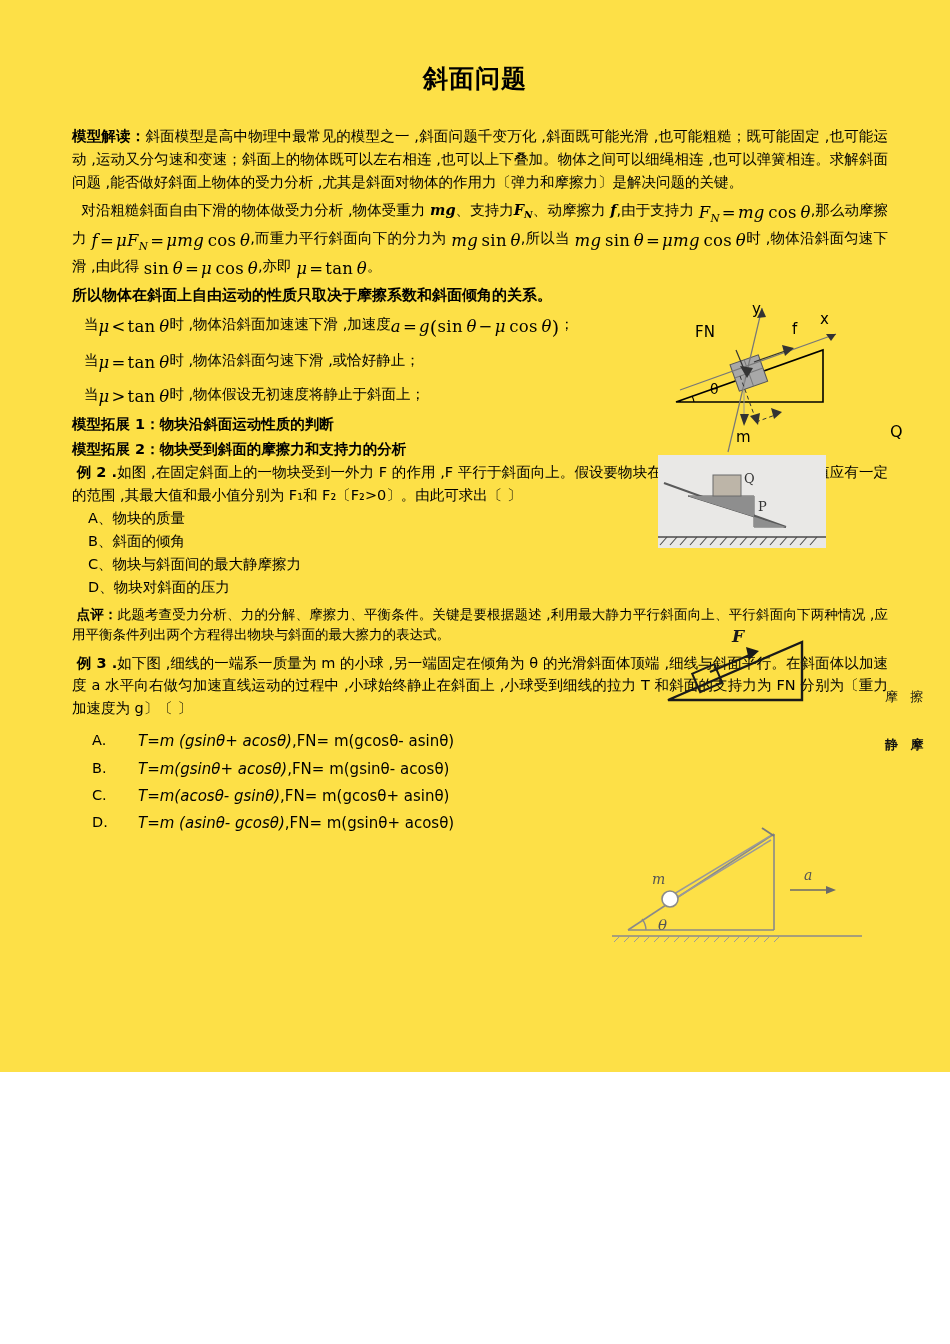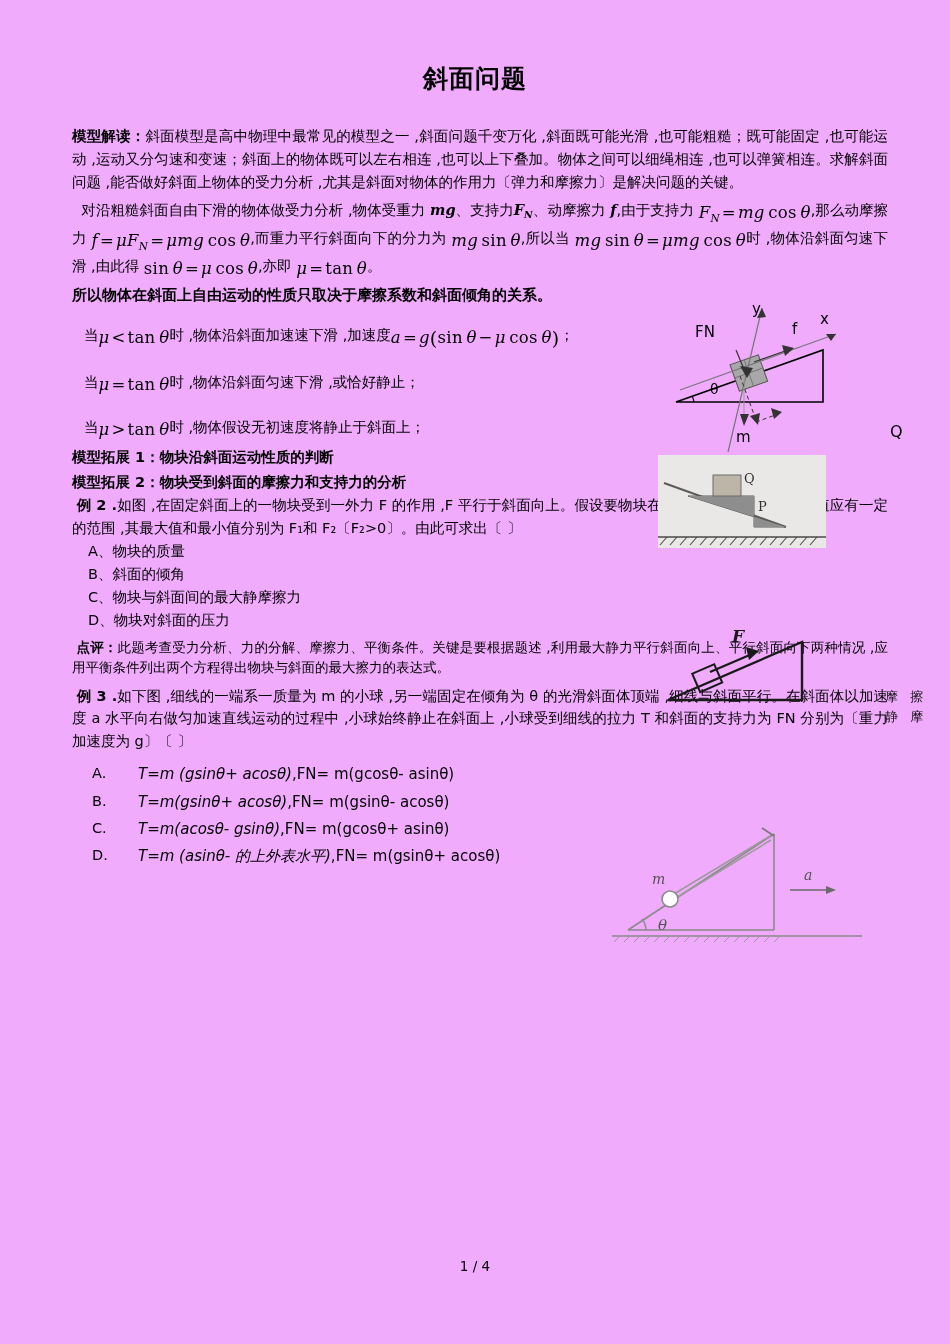--- a/index.html
+++ b/index.html
@@ -7,22 +7,22 @@
     padding: 0;
     background: #ffffff;
   }
   body {
     font-family: "DejaVu Sans", "Liberation Sans", sans-serif;
     color: #000000;
   }
   .page {
     position: relative;
     width: 950px;
-    height: 1344px;
-    background: #f0abfc;
+    height: 1072px;
+    background: #fde047;
     overflow: hidden;
   }
   .content {
     position: absolute;
     left: 62px;
     top: 0;
     width: 826px;
   }
 
   .doc-title {
@@ -75,21 +75,21 @@
   .math .paren { font-style: normal; font-size: 19px; vertical-align: -2px; }
 
   .bold-line {
     font-size: 15px;
     font-weight: bold;
     margin: 4px 0 0 10px;
   }
 
   .cond-line {
     font-size: 14.5px;
-    margin: 19px 0 0 22px;
+    margin: 8px 0 0 22px;
     line-height: 1.5;
   }
 
   .sec-head {
     font-size: 14.5px;
     font-weight: bold;
     margin: 6px 0 0 10px;
   }
 
   .q-block { margin-top: 2px; }
@@ -220,21 +220,21 @@
       <div class="opt-math">
         <span class="letter">B.</span>
         <span class="body"><span class="it">T=m(gsinθ+ acosθ)</span><span>,FN= m(gsinθ- acosθ)</span></span>
       </div>
       <div class="opt-math">
         <span class="letter">C.</span>
         <span class="body"><span class="it">T=m(acosθ- gsinθ)</span><span>,FN= m(gcosθ+ asinθ)</span></span>
       </div>
       <div class="opt-math">
         <span class="letter">D.</span>
-        <span class="body"><span class="it">T=m (asinθ- 的上外表水平)</span><span>,FN= m(gsinθ+ acosθ)</span></span>
+        <span class="body"><span class="it">T=m (asinθ- gcosθ)</span><span>,FN= m(gsinθ+ acosθ)</span></span>
       </div>
     </div>
 
   </div>
 
   <div class="fig" id="fig-fbd">
     <svg width="280" height="175" viewBox="0 0 280 175">
 
       <polygon points="8,110 155,110 155,58" fill="none" stroke="#000" stroke-width="1.6"></polygon>
 
@@ -320,21 +320,21 @@
         <rect x="36" y="56" width="24" height="20" fill="none" stroke="#1a1a1a" stroke-width="2"></rect>
       </g>
 
       <line x1="50" y1="60" x2="92" y2="42" stroke="#1a1a1a" stroke-width="2.2"></line>
       <polygon points="99,39 86,35 89,48" fill="#1a1a1a"></polygon>
       <text x="72" y="30" font-family="DejaVu Serif, serif" font-size="17" font-style="italic" font-weight="bold" fill="#1a1a1a">F</text>
     </svg>
   </div>
 
   <div class="stray" style="left:885px; top:688px;">摩 擦</div>
-  <div class="stray" style="left:885px; top:708px;">静 摩</div>
+  <div class="stray" style="left:885px; top:736px;font-weight:bold;">静 摩</div>
 
   <div class="fig" id="fig-ex3">
     <svg width="250" height="130" viewBox="0 0 250 130">
 
       <line x1="16" y1="118" x2="162" y2="22" stroke="#8a8a8a" stroke-width="1.6"></line>
       <line x1="162" y1="22" x2="162" y2="118" stroke="#8a8a8a" stroke-width="1.6"></line>
       <line x1="16" y1="118" x2="162" y2="118" stroke="#8a8a8a" stroke-width="1.6"></line>
 
       <line x1="0" y1="124" x2="250" y2="124" stroke="#8a8a8a" stroke-width="1.4"></line>
       <g stroke="#9a9a9a" stroke-width="1">

